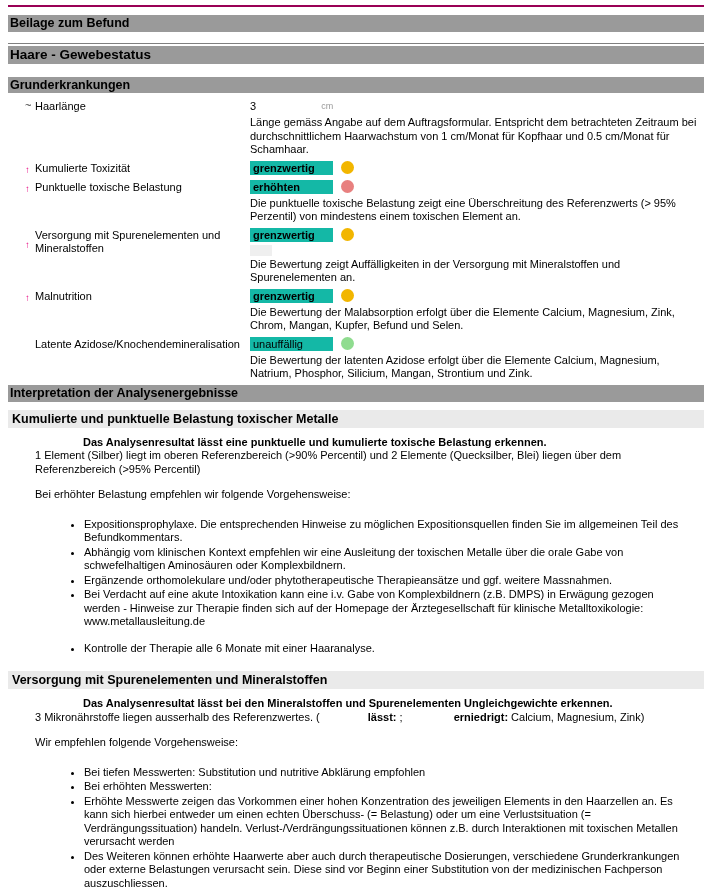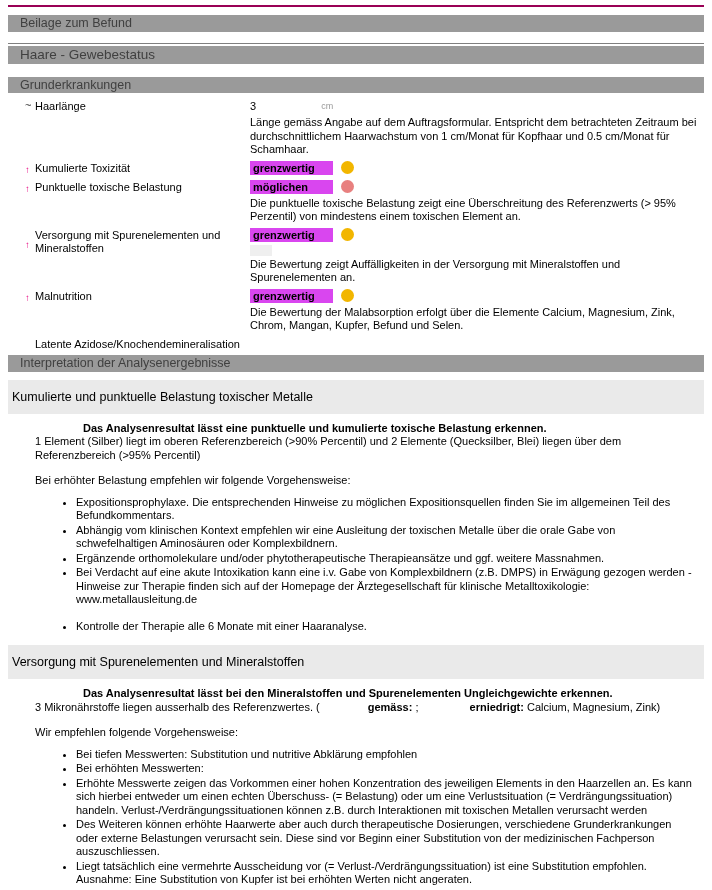--- a/index.html
+++ b/index.html
@@ -3,48 +3,48 @@
 <meta charset="utf-8">
 <style>
   html,body{margin:0;padding:0;background:#fff;}
   body{
     width:712px;height:890px;overflow:hidden;
     font-family:"Liberation Sans","DejaVu Sans",sans-serif;
     font-size:11px;color:#000;-webkit-font-smoothing:antialiased;
   }
   .page{padding:5px 8px 0 8px;}
   .top-rule{height:2px;background:#990055;margin-bottom:8px;}
-  .bar{background:#9a9a9a;color:#404040;font-weight:400;font-size:12.5px;line-height:17px;padding:0 12px;margin-bottom:9px;}
+  .bar{background:#9a9a9a;color:#000000;font-weight:700;font-size:12.5px;line-height:17px;padding:0 2px;margin-bottom:9px;}
   .bar-large{font-size:13.5px;line-height:18px;margin-bottom:13px;}
   .bar-sub{line-height:16px;margin-bottom:5px;}
   .bar-interp{margin-top:4px;margin-bottom:8px;}
   .thin-rule{height:1px;background:#808080;margin:11px 0 2px 0;}
 
   
   .row{display:flex;position:relative;padding-left:27px;margin-bottom:3px;}
   .marker{position:absolute;left:17px;top:1px;width:10px;font-size:11px;line-height:12px;}
   .marker.up{font-size:9.5px;top:4px;}
   .marker.marker-mid{top:12px;}
   .label{flex:0 0 215px;width:215px;padding-top:2px;line-height:13px;}
   .vcol{flex:1;min-width:0;}
   .vline{display:flex;align-items:center;height:16px;}
   .value{display:inline-block;}
-  .value.badge{background:#d946ef;width:77px;padding:1px 3px;}
+  .value.badge{background:#14b8a6;width:77px;padding:1px 3px;}
   .bold{font-weight:700;padding-left:48px;}
   .unit{color:#999;font-size:9px;margin-left:65px;}
   .dot{width:13px;height:13px;border-radius:50%;margin-left:8px;display:inline-block;flex:0 0 13px;}
   .value-pad{width:22px;height:11px;background:#efefef;margin-top:2px;}
   .desc{line-height:13.5px;max-width:447px;margin-top:2px;}
 
   
-  .subbar{background:#eaeaea;color:#000;font-weight:400;font-size:12.5px;line-height:18px;padding:8px 4px;margin-bottom:8px;}
+  .subbar{background:#eaeaea;color:#000;font-weight:700;font-size:12.5px;line-height:18px;padding:0 4px;margin-bottom:8px;}
   .subbody{padding-left:27px;padding-right:2px;}
   .pintro{margin:0;line-height:13.5px;}
   .plead{margin:12px 0 1px 0;line-height:13.5px;}
-  .bullets{margin:8px;padding-left:33px;list-style:disc outside;}
+  .bullets{margin:16px;padding-left:33px;list-style:disc outside;}
   .bullets li{line-height:13.5px;margin:0 0 1px 0;padding-left:0;}
   .bullets li.gap{margin-top:13px;}
   .subsection{margin-bottom:12px;}
 </style>
 </head>
 <body>
 
 <div class="page">
   <div class="top-rule"></div>
 
@@ -83,21 +83,21 @@
             <span class="value badge bold">grenzwertig</span>
             <span class="dot" style="background: rgb(242, 182, 0);"></span>
           </div>
         </div>
       </div>
       <div class="row">
         <span class="marker up" style="color: rgb(230, 0, 126);">↑</span>
         <div class="label">Punktuelle toxische Belastung</div>
         <div class="vcol">
           <div class="vline">
-            <span class="value badge bold">möglichen</span>
+            <span class="value badge bold">erhöhten</span>
             <span class="dot" style="background: rgb(232, 128, 127);"></span>
           </div>
           <div class="desc">Die punktuelle toxische Belastung zeigt eine Überschreitung des Referenzwerts (&gt; 95% Perzentil) von mindestens einem toxischen Element an.</div>
         </div>
       </div>
       <div class="row">
         <span class="marker up marker-mid" style="color: rgb(230, 0, 126);">↑</span>
         <div class="label">Versorgung mit Spurenelementen und Mineralstoffen</div>
         <div class="vcol">
           <div class="vline">
@@ -115,20 +115,27 @@
           <div class="vline">
             <span class="value badge bold">grenzwertig</span>
             <span class="dot" style="background: rgb(242, 182, 0);"></span>
           </div>
           <div class="desc">Die Bewertung der Malabsorption erfolgt über die Elemente Calcium, Magnesium, Zink, Chrom, Mangan, Kupfer, Befund und Selen.</div>
         </div>
       </div>
       <div class="row">
         <span class="marker"></span>
         <div class="label">Latente Azidose/Knochendemineralisation</div>
+        <div class="vcol">
+          <div class="vline">
+            <span class="value badge">unauffällig</span>
+            <span class="dot" style="background: rgb(143, 220, 143);"></span>
+          </div>
+          <div class="desc">Die Bewertung der latenten Azidose erfolgt über die Elemente Calcium, Magnesium, Natrium, Phosphor, Silicium, Mangan, Strontium und Zink.</div>
+        </div>
       </div>
     </div>
 
   <div class="bar bar-interp">
     <span>Interpretation der Analysenergebnisse</span>
   </div>
 
   <div id="subsections">
       <section class="subsection">
         <div class="subbar">Kumulierte und punktuelle Belastung toxischer Metalle</div>
@@ -142,21 +149,21 @@
             <li>Ergänzende orthomolekulare und/oder phytotherapeutische Therapieansätze und ggf. weitere Massnahmen.</li>
             <li>Bei Verdacht auf eine akute Intoxikation kann eine i.v. Gabe von Komplexbildnern (z.B. DMPS) in Erwägung gezogen werden - Hinweise zur Therapie finden sich auf der Homepage der Ärztegesellschaft für klinische Metalltoxikologie: www.metallausleitung.de</li>
             <li class="gap">Kontrolle der Therapie alle 6 Monate mit einer Haaranalyse.</li>
           </ul>
         </div>
       </section>
       <section class="subsection">
         <div class="subbar">Versorgung mit Spurenelementen und Mineralstoffen</div>
         <div class="subbody">
           <p class="pintro bold">Das Analysenresultat lässt bei den Mineralstoffen und Spurenelementen Ungleichgewichte erkennen.</p>
-          <p class="pintro"><span>3 Mikronährstoffe liegen ausserhalb des Referenzwertes. (</span><span class="bold">gemäss:</span><span> ; </span><span class="bold">erniedrigt:</span><span> Calcium, Magnesium, Zink)</span></p>
+          <p class="pintro"><span>3 Mikronährstoffe liegen ausserhalb des Referenzwertes. (</span><span class="bold">lässt:</span><span> ; </span><span class="bold">erniedrigt:</span><span> Calcium, Magnesium, Zink)</span></p>
           <p class="plead">Wir empfehlen folgende Vorgehensweise:</p>
           <ul class="bullets">
             <li>Bei tiefen Messwerten: Substitution und nutritive Abklärung empfohlen</li>
             <li>Bei erhöhten Messwerten:</li>
             <li>Erhöhte Messwerte zeigen das Vorkommen einer hohen Konzentration des jeweiligen Elements in den Haarzellen an. Es kann sich hierbei entweder um einen echten Überschuss- (= Belastung) oder um eine Verlustsituation (= Verdrängungssituation) handeln. Verlust-/Verdrängungssituationen können z.B. durch Interaktionen mit toxischen Metallen verursacht werden</li>
             <li>Des Weiteren können erhöhte Haarwerte aber auch durch therapeutische Dosierungen, verschiedene Grunderkrankungen oder externe Belastungen verursacht sein. Diese sind vor Beginn einer Substitution von der medizinischen Fachperson auszuschliessen.</li>
             <li>Liegt tatsächlich eine vermehrte Ausscheidung vor (= Verlust-/Verdrängungssituation) ist eine Substitution empfohlen. Ausnahme: Eine Substitution von Kupfer ist bei erhöhten Werten nicht angeraten.</li>
           </ul>
         </div>
       </section>

